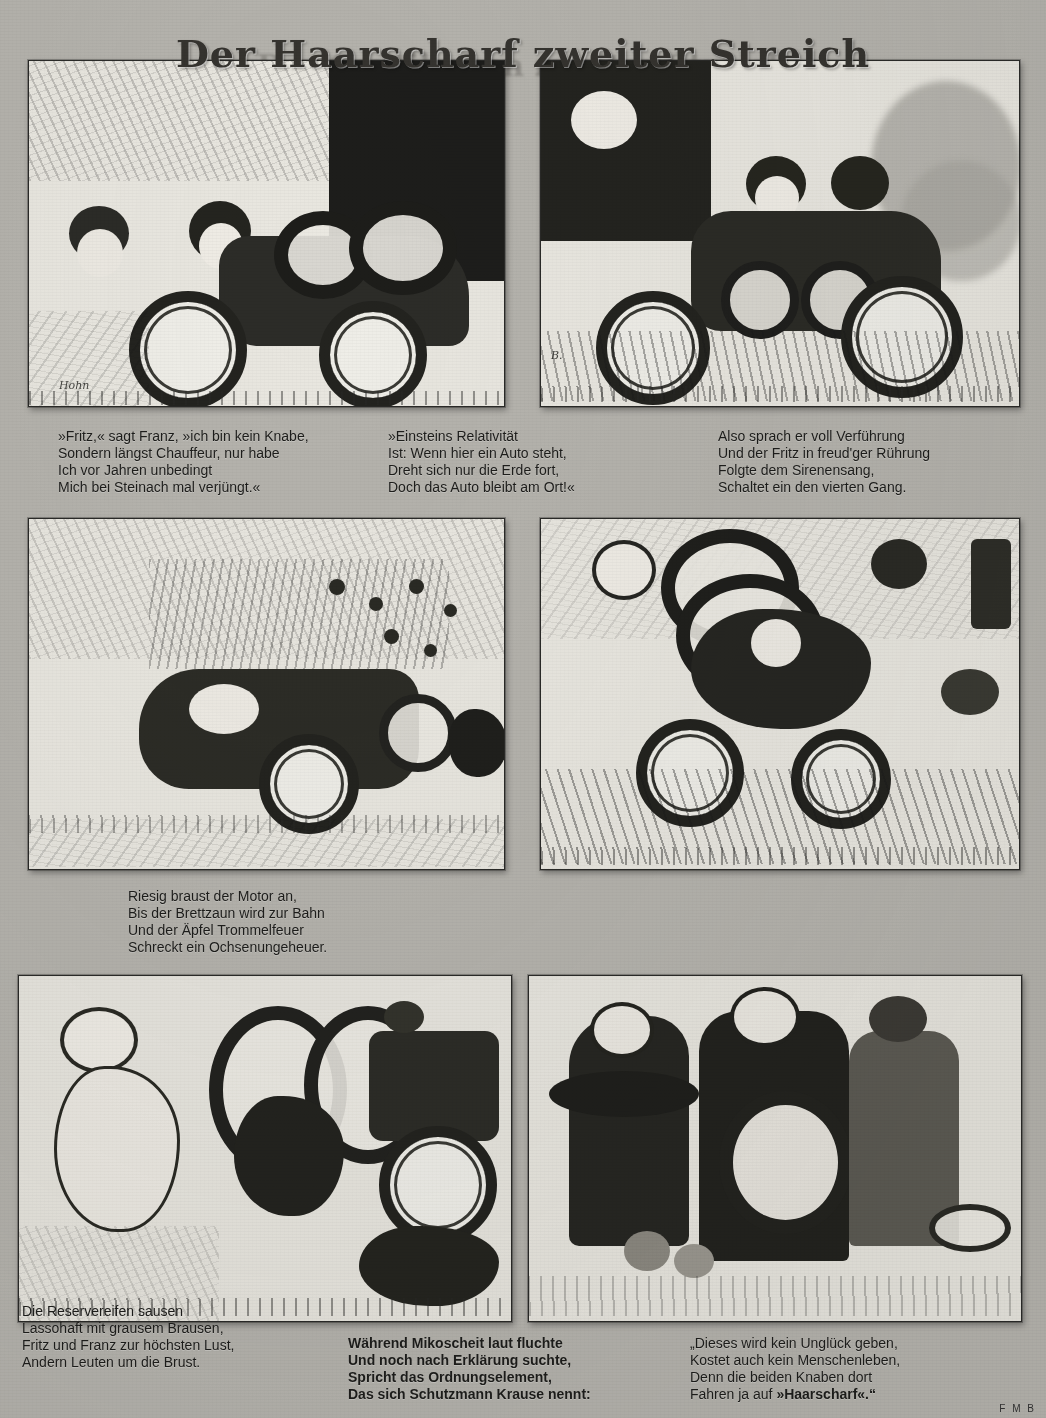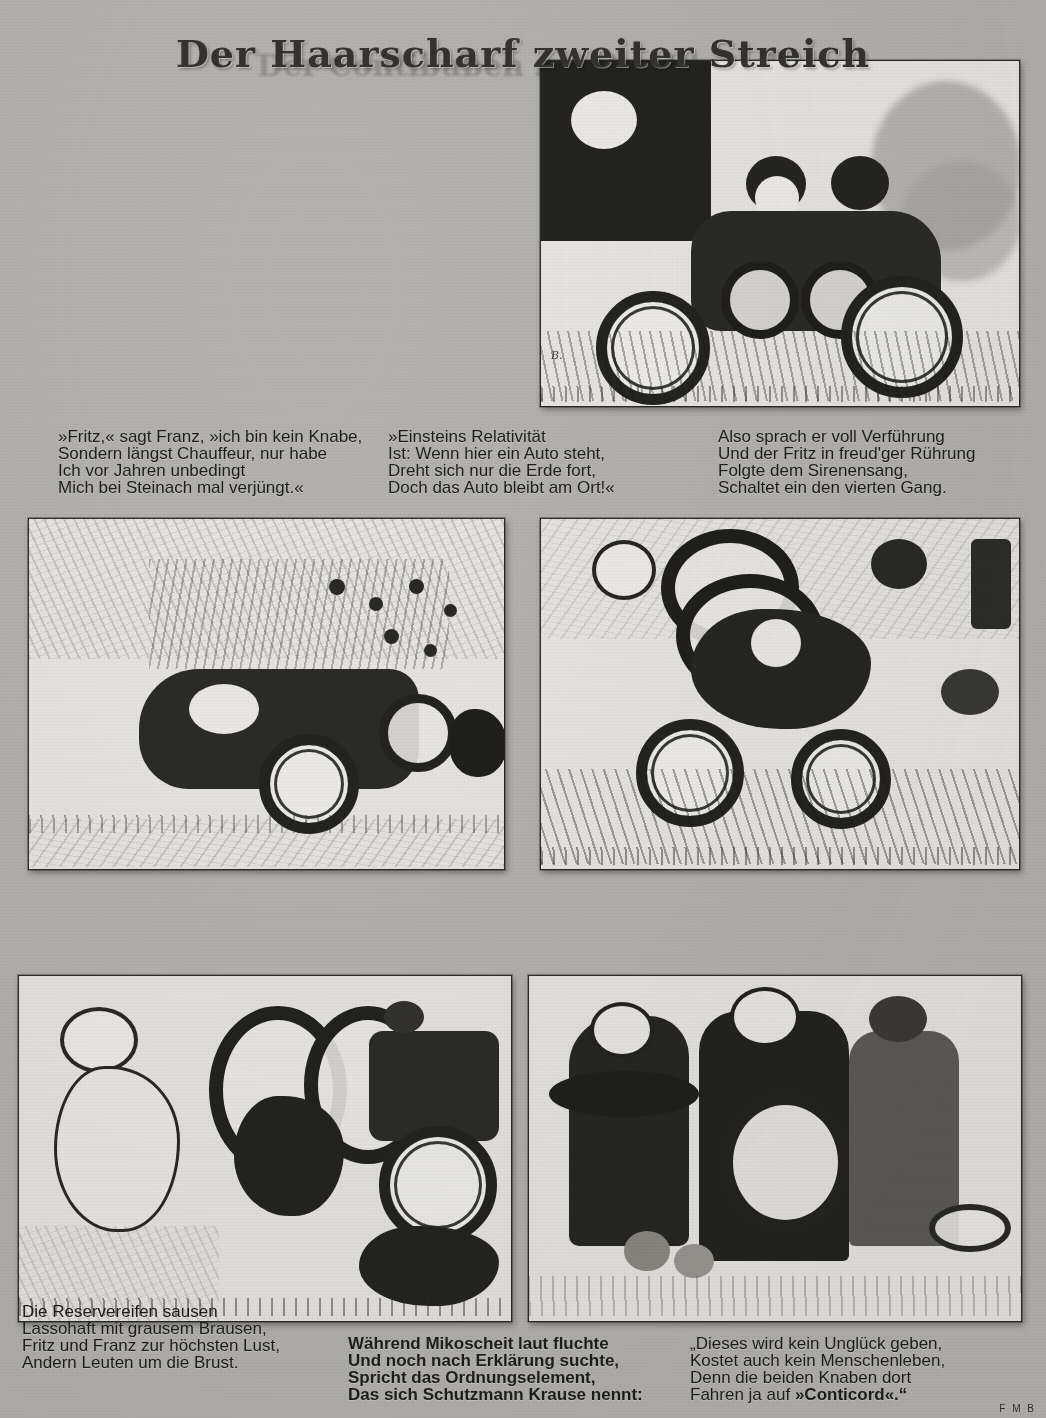--- a/index.html
+++ b/index.html
@@ -133,21 +133,21 @@
     font-family: "DejaVu Serif", serif;
     font-style: italic;
     font-size: 11px;
     color: #2a2a27;
     opacity: .85;
   }
 
   .verse {
     position: absolute;
     font-family: "Liberation Sans", sans-serif;
-    font-size: 17px;
+    font-size: 14px;
     line-height: 17px;
     color: #1d1d1b;
     white-space: pre-line;
     z-index: 20;
     text-shadow: 0 1px 0 rgba(255,255,255,.25);
   }
   .credit {
     position: absolute;
     right: 10px;
     bottom: 4px;
@@ -161,20 +161,38 @@
   }
 </style>
 </head>
 <body>
 
 <div class="page">
 
   <div class="title-ghost">Der Contibuben zweiter Streich</div>
   <h1 class="title">Der Haarscharf zweiter Streich</h1>
 
+  <div class="panel" style="left:28px; top:60px; width:475px; height:345px;">
+    <div class="art">
+      <div class="dark-mass" style="left:300px; top:-20px; width:200px; height:240px; border-radius:0;"></div>
+      <div class="ink-a" style="left:0; top:0; width:300px; height:120px; opacity:.35;"></div>
+      <div class="blob" style="left:40px; top:145px; width:60px; height:55px; background:#2b2b27;"></div>
+      <div class="blob" style="left:48px; top:168px; width:46px; height:48px; background:#ece9e2;"></div>
+      <div class="blob" style="left:160px; top:140px; width:62px; height:60px; background:#24241f;"></div>
+      <div class="blob" style="left:170px; top:162px; width:44px; height:46px; background:#efece5;"></div>
+      <div class="dark-mass" style="left:190px; top:175px; width:250px; height:110px; border-radius:30px 60px 20px 40px; background:#2c2c28;"></div>
+      <div class="ring wide" style="left:245px; top:150px; width:70px; height:60px; border-color:#1d1d1a;"></div>
+      <div class="ring wide" style="left:320px; top:140px; width:80px; height:66px; border-color:#1d1d1a;"></div>
+      <div class="wheel" style="left:100px; top:230px; width:96px; height:96px;"></div>
+      <div class="wheel" style="left:290px; top:240px; width:86px; height:86px;"></div>
+      <div class="ground" style="left:0; top:330px; width:475px; height:14px;"></div>
+      <div class="ink-b" style="left:0; top:250px; width:120px; height:95px; opacity:.3;"></div>
+      <div class="sig" style="left:30px; top:318px;">Hohn</div>
+    </div>
+  </div>
 
   <div class="panel" style="left:540px; top:60px; width:478px; height:345px;">
     <div class="art">
       <div class="dark-mass" style="left:-10px; top:-10px; width:180px; height:190px; border-radius:0; background:#23231f;"></div>
       <div class="blob" style="left:30px; top:30px; width:66px; height:58px; background:#efece5;"></div>
       <div class="soft" style="left:330px; top:20px; width:150px; height:170px; background:rgba(150,148,142,.6);"></div>
       <div class="soft" style="left:360px; top:100px; width:120px; height:120px; background:rgba(165,163,157,.6);"></div>
       <div class="blob" style="left:205px; top:95px; width:60px; height:56px; background:#26261f;"></div>
       <div class="blob" style="left:214px; top:115px; width:44px; height:44px; background:#f0ede6;"></div>
       <div class="blob" style="left:290px; top:95px; width:58px; height:54px; background:#26261f;"></div>
@@ -233,20 +251,24 @@
       <div class="blob" style="left:330px; top:20px; width:56px; height:50px; background:#2a2a25;"></div>
       <div class="blob" style="left:400px; top:150px; width:58px; height:46px; background:#3a3a33;"></div>
       <div class="dark-mass" style="left:430px; top:20px; width:40px; height:90px; border-radius:6px; background:#2e2e28;"></div>
       <div class="wheel" style="left:95px; top:200px; width:86px; height:86px;"></div>
       <div class="wheel" style="left:250px; top:210px; width:78px; height:78px;"></div>
       <div class="streaks" style="left:0; top:250px; width:478px; height:95px; opacity:.6; background:repeating-linear-gradient(72deg, rgba(25,25,25,.6) 0 2px, rgba(255,255,255,0) 2px 11px);"></div>
       <div class="ground" style="left:0; top:328px; width:478px; height:18px;"></div>
     </div>
   </div>
 
+  <div class="verse" style="left:128px; top:888px; width:360px;">Riesig braust der Motor an,
+Bis der Brettzaun wird zur Bahn
+Und der Äpfel Trommelfeuer
+Schreckt ein Ochsenungeheuer.</div>
 
   <div class="panel" style="left:18px; top:975px; width:492px; height:345px; background:#e7e5de;">
     <div class="art">
       <div class="blob" style="left:45px; top:35px; width:70px; height:58px; background:#efece5; box-shadow:0 0 0 4px #2a2a24;"></div>
       <div class="dark-mass" style="left:35px; top:90px; width:120px; height:160px; background:#ece9e2; border:3px solid #2a2a24;"></div>
       <div class="ring wide" style="left:190px; top:30px; width:110px; height:140px; border-color:#22221f; border-radius:50%;"></div>
       <div class="ring wide" style="left:285px; top:30px; width:100px; height:130px; border-color:#22221f;"></div>
       <div class="dark-mass" style="left:215px; top:120px; width:110px; height:120px; background:#23231f;"></div>
       <div class="dark-mass" style="left:350px; top:55px; width:130px; height:110px; background:#2c2c27; border-radius:14px;"></div>
       <div class="blob" style="left:365px; top:25px; width:40px; height:32px; background:#33332c;"></div>
@@ -278,17 +300,17 @@
 Lassohaft mit grausem Brausen,
 Fritz und Franz zur höchsten Lust,
 Andern Leuten um die Brust.</div>
   <div class="verse" style="left:348px; top:1335px; width:340px;font-weight:bold;">Während Mikoscheit laut fluchte
 Und noch nach Erklärung suchte,
 Spricht das Ordnungselement,
 Das sich Schutzmann Krause nennt:</div>
   <div class="verse" style="left:690px; top:1335px; width:350px;"><span>„Dieses wird kein Unglück geben,
 Kostet auch kein Menschenleben,
 Denn die beiden Knaben dort
-Fahren ja auf </span><span class="brand">»Conticord«.“</span></div>
+Fahren ja auf </span><span class="brand">»Haarscharf«.“</span></div>
 
   <div class="credit">F M B</div>
 
 </div>
 
 </body></html>

